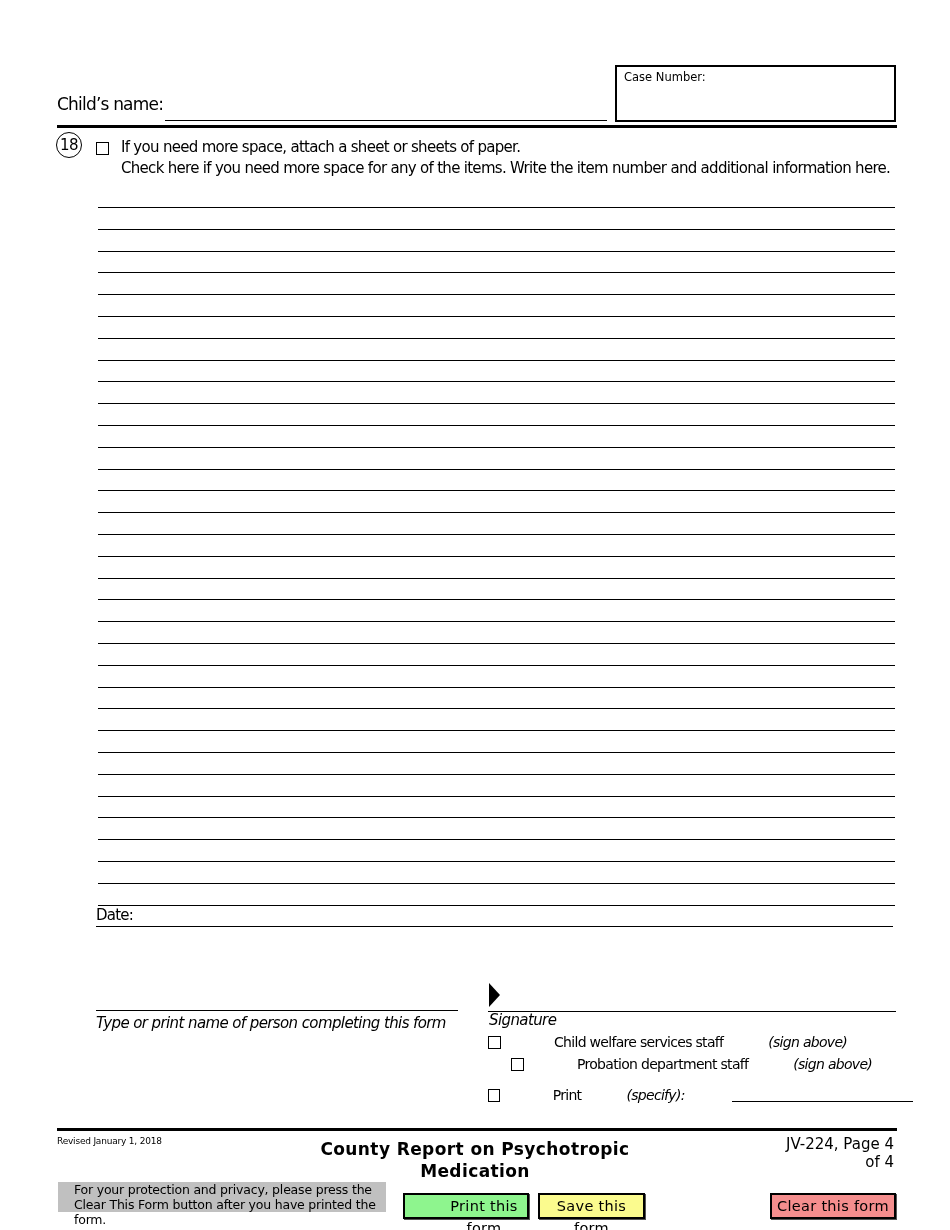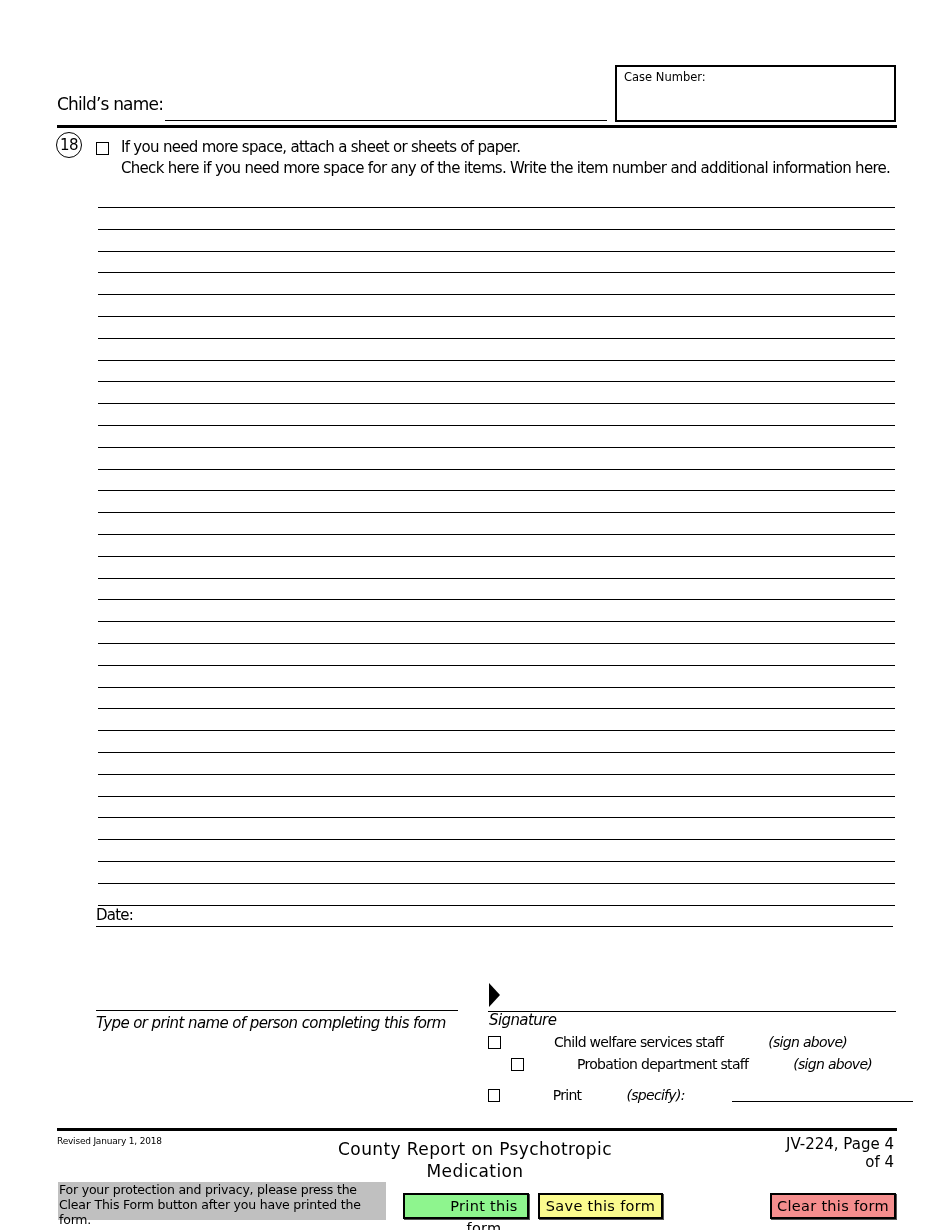--- a/index.html
+++ b/index.html
@@ -29,27 +29,27 @@
   .sig-line { left: 488px; top: 1003px; width: 408px; height: 0; border-top: 1px solid #000; }
   .sig-caption { left: 489px; top: 1003px; font-size: 15px; font-style: italic; letter-spacing: -0.6px; }
   .role-row { left: 488px; font-size: 14px; letter-spacing: -0.7px; display: flex; align-items: center; gap: 41px; }
   .role-row .check { margin-right: 12px; }
   .role-row .it { font-style: italic; margin-left: 4px; }
   .other-line { display: inline-block; width: 205px; border-bottom: 1px solid #000; height: 14px; margin-left: 6px; }
   .other-tail { font-style: italic; }
 
   .bottom-rule { left: 57px; top: 1120px; width: 840px; height: 3px; background: #000; }
   .revised { left: 57px; top: 1128px; font-size: 9px; letter-spacing: -0.2px; }
-  .footer-title { left: 320px; top: 1130px; width: 310px; font-size: 17px; text-align: center; line-height: 22px; letter-spacing: 0.4px; }
+  .footer-title { left: 320px; top: 1130px; width: 310px; font-size: 17px; text-align: center; line-height: 22px; letter-spacing: 0.4px; font-weight: bold; }
   .form-id { left: 770px; top: 1127px; width: 124px; font-size: 15px; text-align: right; }
 
-  .privacy { left: 58px; top: 1174px; width: 328px; height: 38px; background: #c0c0c0; font-size: 12.5px; line-height: 15px; padding: 0 0 0 1px; letter-spacing: -0.2px; }
+  .privacy { left: 58px; top: 1174px; width: 328px; height: 30px; background: #c0c0c0; font-size: 12.5px; line-height: 15px; padding: 0 0 0 16px; letter-spacing: -0.2px; }
   .btn { height: 26px; border: 2px solid #000; font-size: 14.5px; line-height: 22px; text-align: center; letter-spacing: 0.3px; box-shadow: 1px 1px 0 #555; font-family: "DejaVu Sans", sans-serif; }
   .btn-print { left: 403px; top: 1185px; width: 126px; background: #8ef58e; padding-left: 36px; }
-  .btn-save { left: 538px; top: 1185px; width: 125px; background: #fbfb8e; }
+  .btn-save { left: 538px; top: 1185px; width: 107px; background: #fbfb8e; }
   .btn-clear { left: 770px; top: 1185px; width: 126px; background: #f58e8e; }
 </style>
 </head>
 <body>
 
 <div class="abs child-label">Child’s name:</div>
 <div class="abs child-line"></div>
 <div class="abs case-box">
   <span class="case-label">Case Number:</span>
 </div>

